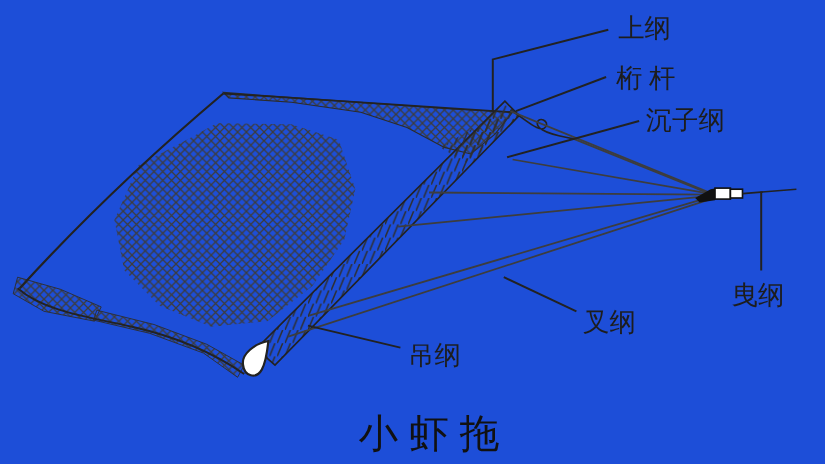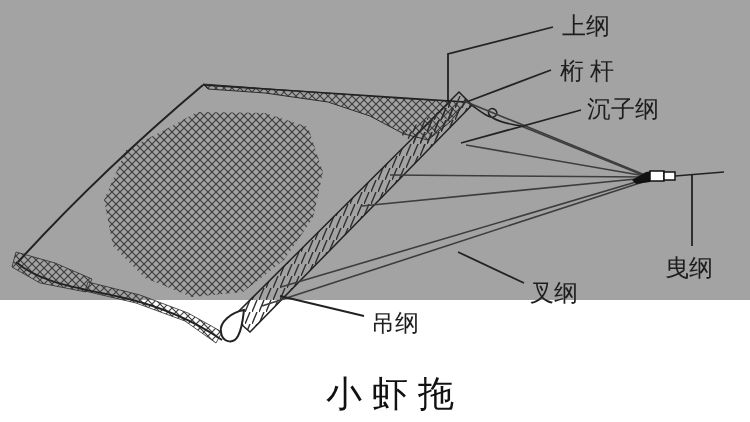--- a/index.html
+++ b/index.html
@@ -7,22 +7,22 @@
     padding: 0;
     background: #ffffff;
     width: 750px;
     height: 422px;
     overflow: hidden;
     font-family: "Liberation Serif", "DejaVu Serif", serif;
   }
   .figure-wrap {
     position: relative;
     width: 750px;
-    height: 300px;
-    background: #a3a3a3;
+    height: 422px;
+    background: #1d4ed8;
   }
   svg { display: block; }
   text.callout {
     font-size: 24px;
     fill: #1d1d1d;
     font-family: "Liberation Serif", "DejaVu Serif", serif;
   }
   text.callout.spaced { letter-spacing: 6px; }
   text.fig-title {
     font-size: 36px;

